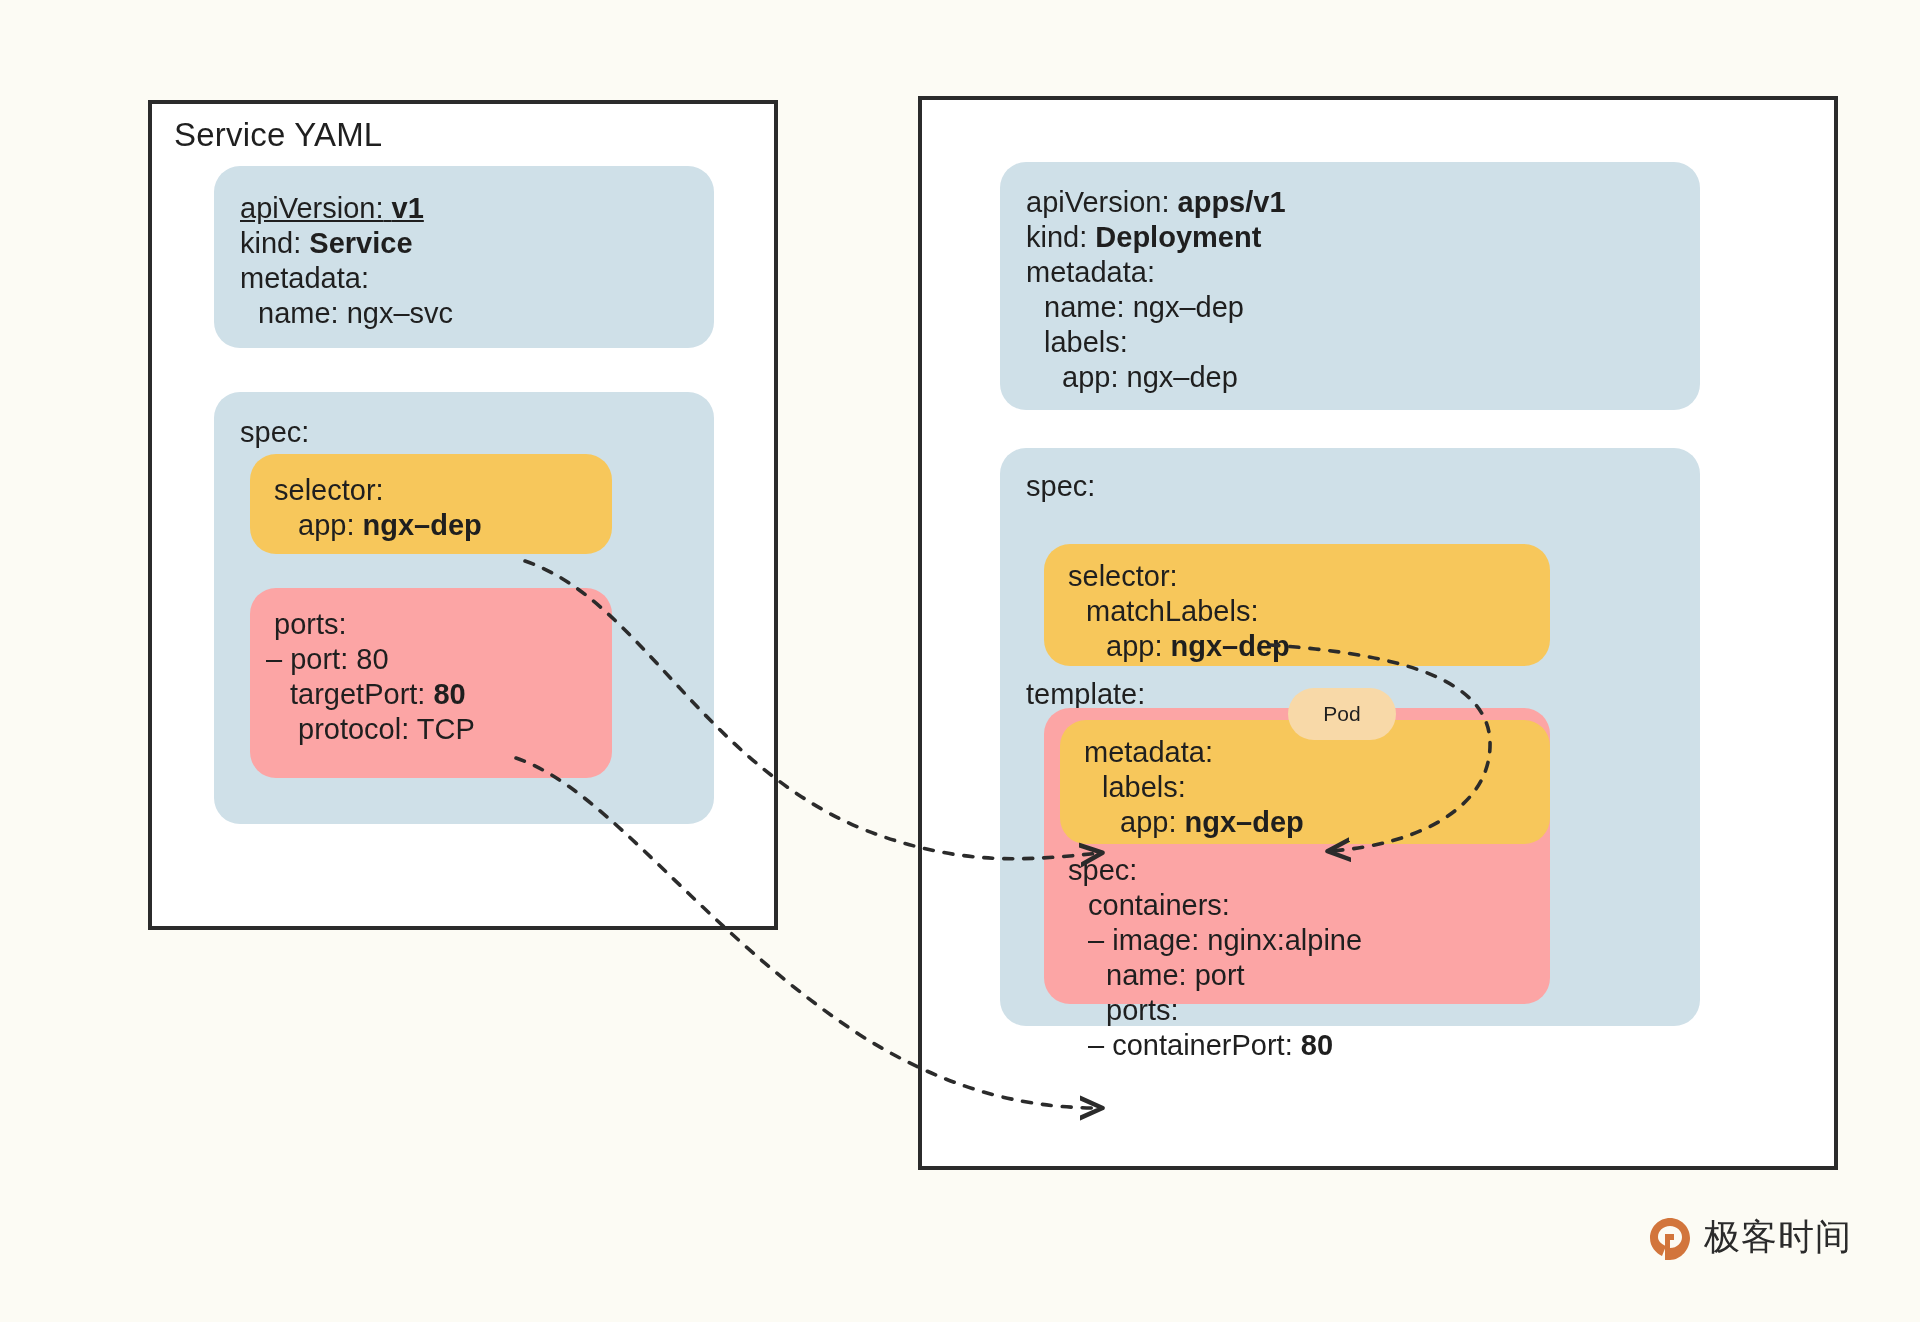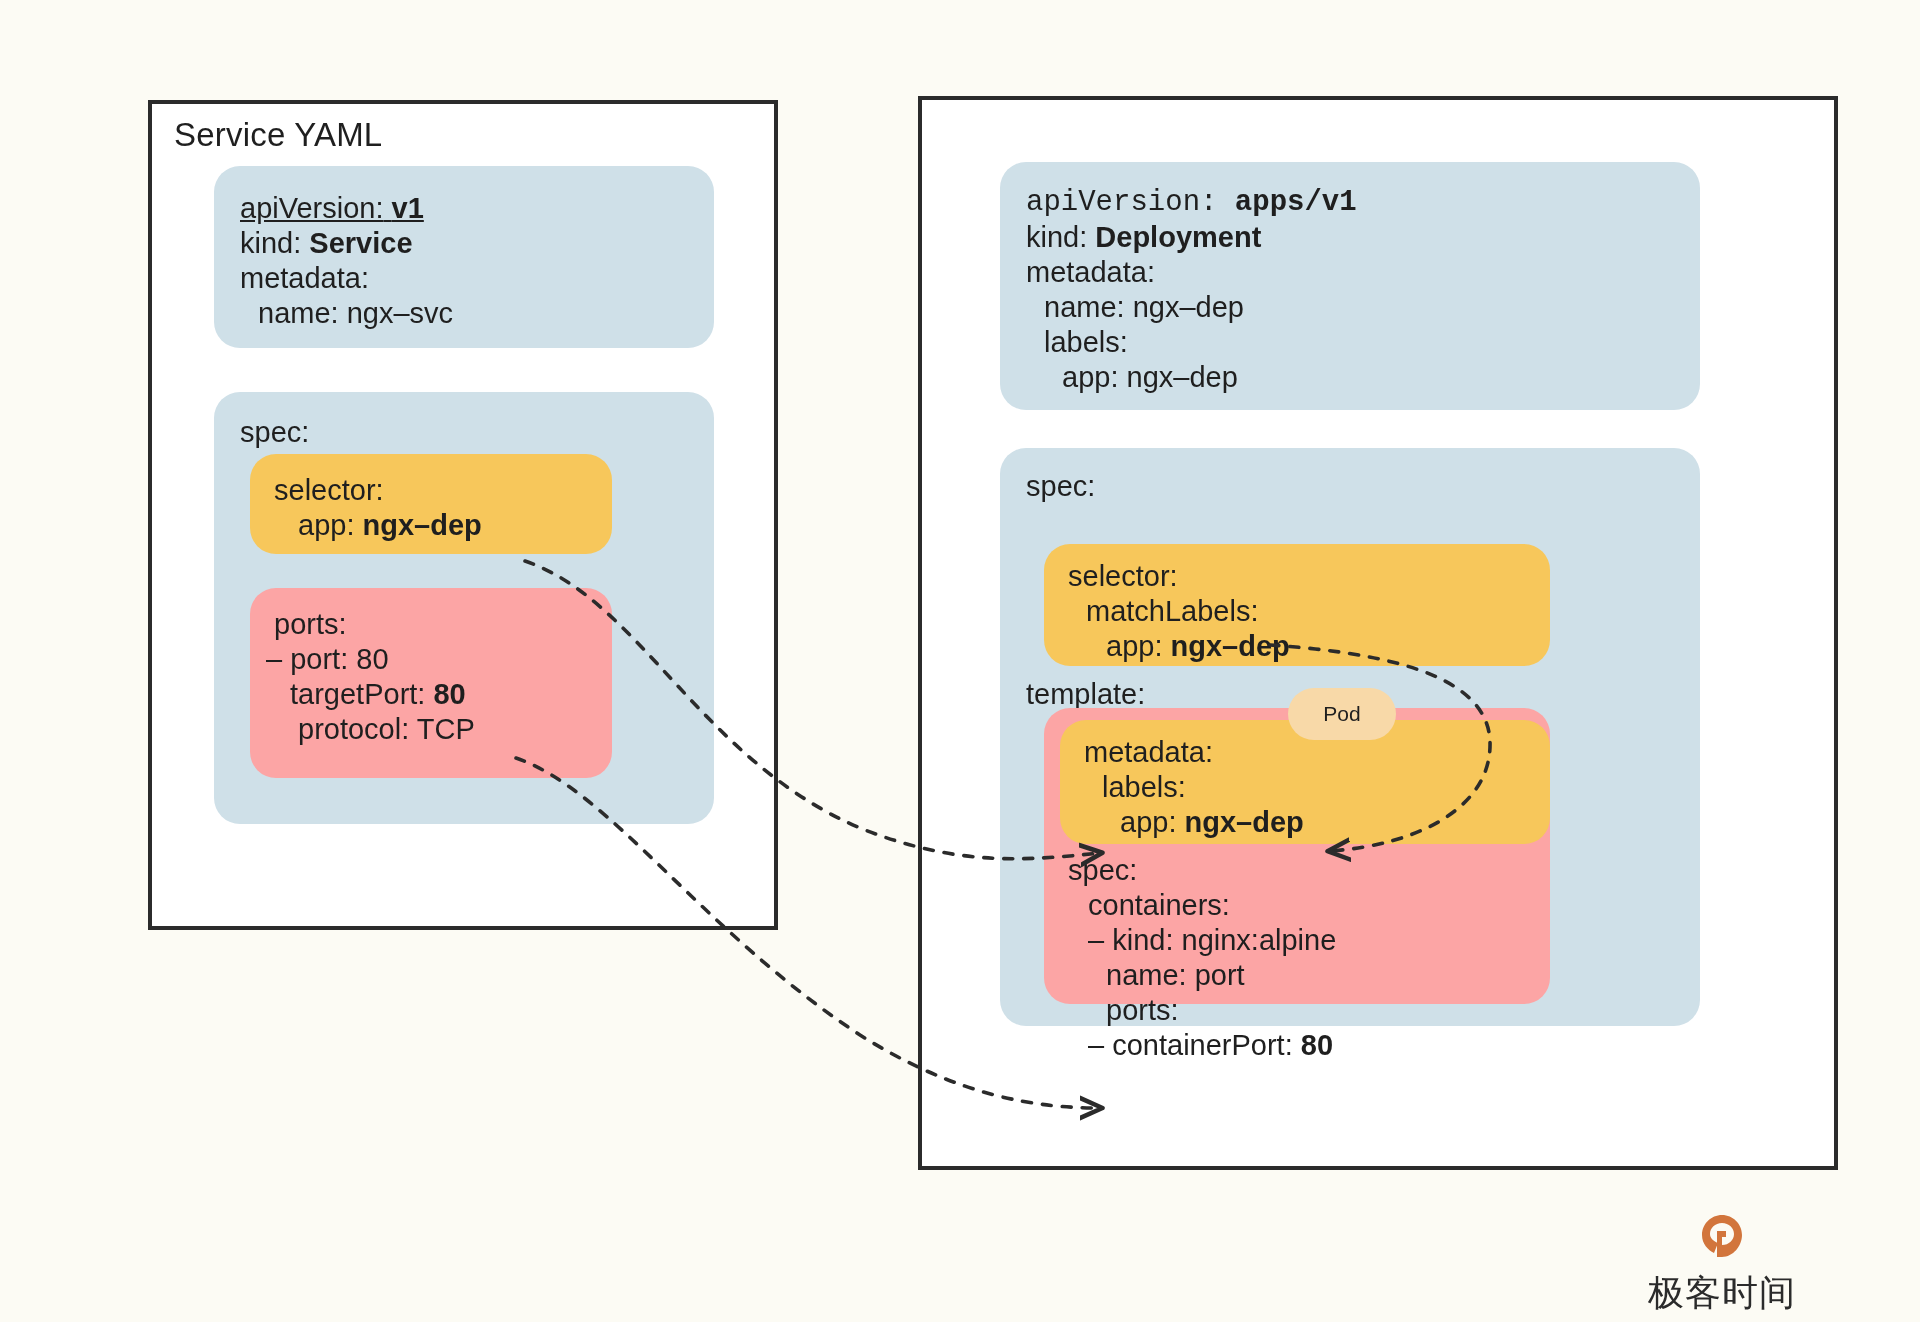--- a/index.html
+++ b/index.html
@@ -64,21 +64,21 @@
   #links {
     position: absolute; left: 0; top: 0;
     width: 1920px; height: 1322px;
     pointer-events: none; z-index: 8;
   }
 
   
   #brand {
     position: absolute;
     left: 1648px; top: 1213px;
-    display: flex; align-items: center; gap: 12px; flex-direction: column;
+    display: flex; align-items: center; gap: 12px;
   }
   #brand-mark {
     width: 44px; height: 44px; position: relative;
   }
   #brand-text {
     font-size: 36px;
     color: #2b2b2b;
     font-family: "DejaVu Sans", sans-serif;
     letter-spacing: 1px;
     white-space: nowrap;
@@ -139,21 +139,21 @@
           <span>protocol:</span>
           <span>TCP</span>
         </div>
       </div>
     </div>
   </div>
 
   <div class="panel" id="panel-deploy">
 
     <div class="blk blk-blue" style="left:78px; top:62px; width:700px; height:248px;">
-      <div class="line" style="left:26px; top:26px;font-family:Liberation Mono, monospace;">
+      <div class="line" style="left:26px; top:26px;">
         <span>apiVersion:</span>
         <b>apps/v1</b>
       </div>
       <div class="line" style="left:26px; top:61px;">
         <span>kind:</span>
         <b>Deployment</b>
       </div>
       <div class="line" style="left:26px; top:96px;">
         <span>metadata:</span>
       </div>
@@ -207,21 +207,21 @@
           </div>
         </div>
 
         <div class="line" style="left:24px; top:148px;">
           <span>spec:</span>
         </div>
         <div class="line" style="left:44px; top:183px;">
           <span>containers:</span>
         </div>
         <div class="line" style="left:44px; top:218px;">
-          <span>– kind:</span>
+          <span>– image:</span>
           <span>nginx:alpine</span>
         </div>
         <div class="line" style="left:62px; top:253px;">
           <span>name:</span>
           <span>port</span>
         </div>
         <div class="line" style="left:62px; top:288px;">
           <span>ports:</span>
         </div>
         <div class="line" style="left:44px; top:323px;">

